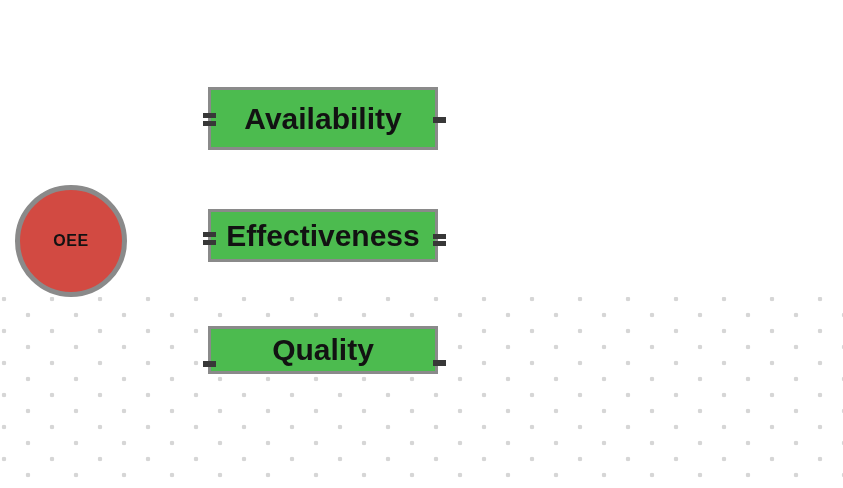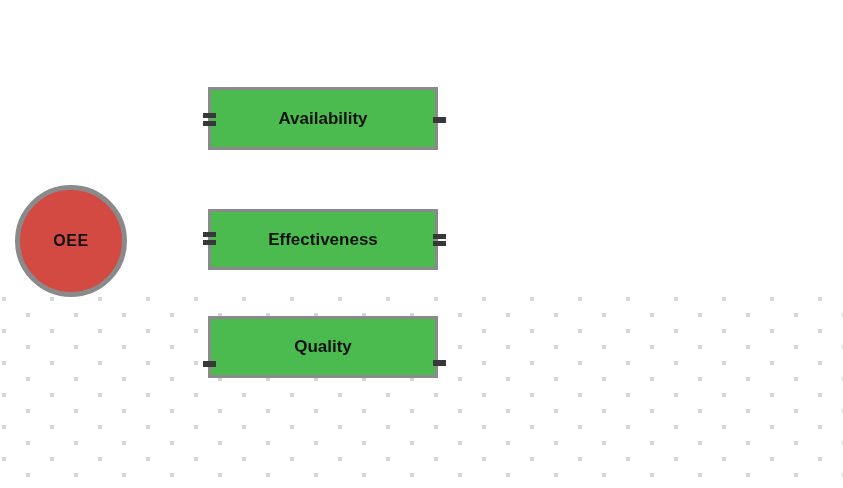--- a/index.html
+++ b/index.html
@@ -39,25 +39,25 @@
     font-size:16px;font-weight:bold;color:var(--label);letter-spacing:.5px;
   }
   .factor-box{
     position:absolute;left:208px;width:230px;
     box-sizing:border-box;
     background:var(--box-fill);
     border:3px solid var(--shape-border);
     display:flex;align-items:center;justify-content:center;
   }
   .factor-box .box-label{
-    font-size:17px;font-weight:bold;color:var(--label);
+    font-size:30px;font-weight:bold;color:var(--label);
   }
   .box-availability{top:87px;height:63px;}
-  .box-effectiveness{top:209px;height:61px;}
-  .box-quality{top:316px;height:62px;}
+  .box-effectiveness{top:209px;height:53px;}
+  .box-quality{top:326px;height:48px;}
   .stub{
     position:absolute;width:13px;height:5px;background:var(--connector);
   }
   .stub.tall{height:6px;}
   .s-a-l1{left:203px;top:113px;}
   .s-a-l2{left:203px;top:121px;}
   .s-a-r {left:433px;top:117px;}
   .s-e-l1{left:203px;top:232px;}
   .s-e-l2{left:203px;top:240px;}
   .s-e-r1{left:433px;top:234px;}

